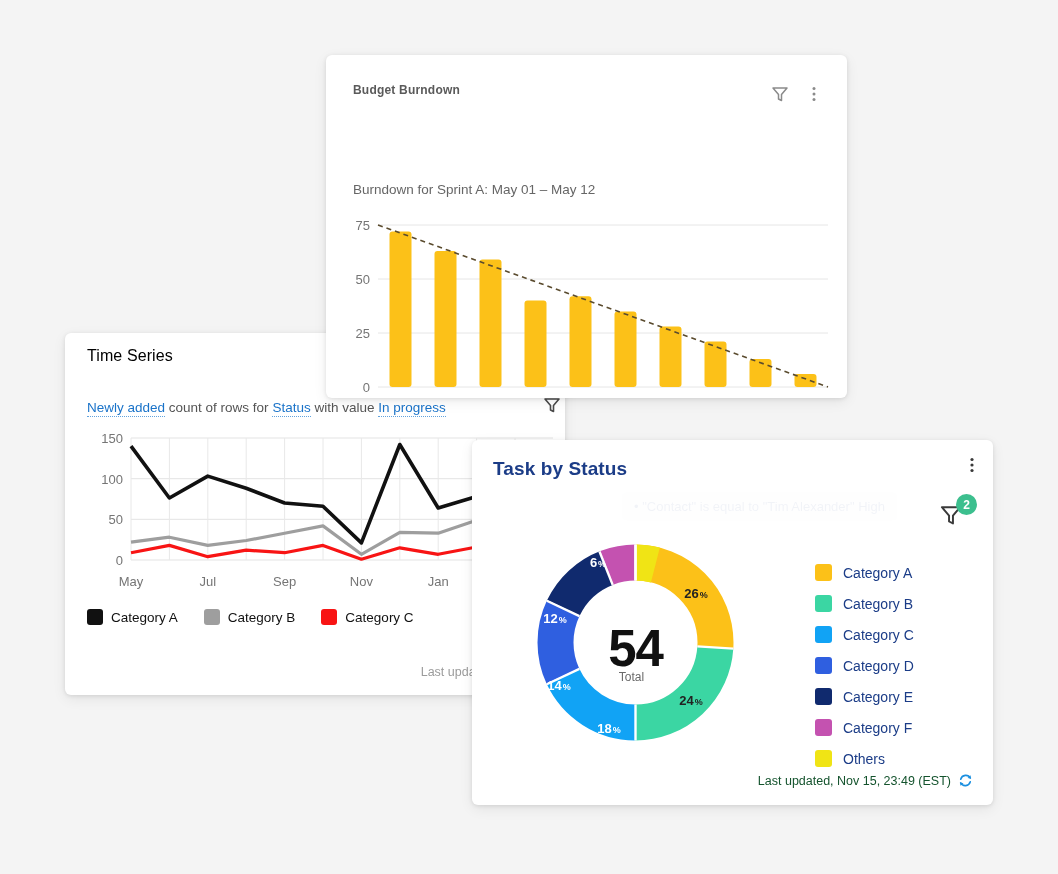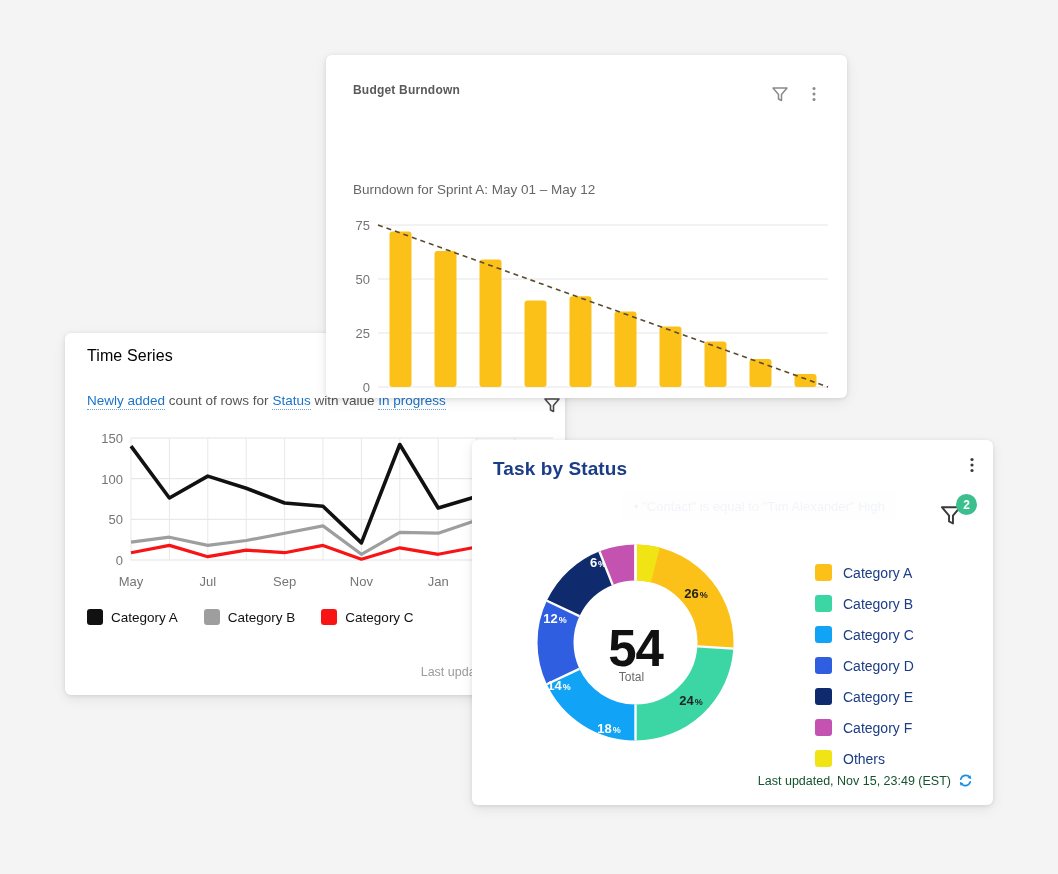--- a/index.html
+++ b/index.html
@@ -21,21 +21,21 @@
   
   #card-timeseries{
     left:65px; top:333px; width:500px; height:362px;
     z-index:1;
   }
   #card-timeseries .ts-title{
     position:absolute; left:22px; top:14px;
     font-size:16px; color:#000000; letter-spacing:.1px;
   }
   .ts-sentence{
-    position:absolute; left:22px; top:60px;
+    position:absolute; left:22px; top:67px;
     font-size:13.5px; color:#555; white-space:nowrap;
   }
   .dlink{
     color:#1a73c9;
     border-bottom:1px dotted #62a3de;
     padding-bottom:1px;
     cursor:pointer;
   }
   #ts-filter-icon{
     position:absolute; left:477px; top:62px;

